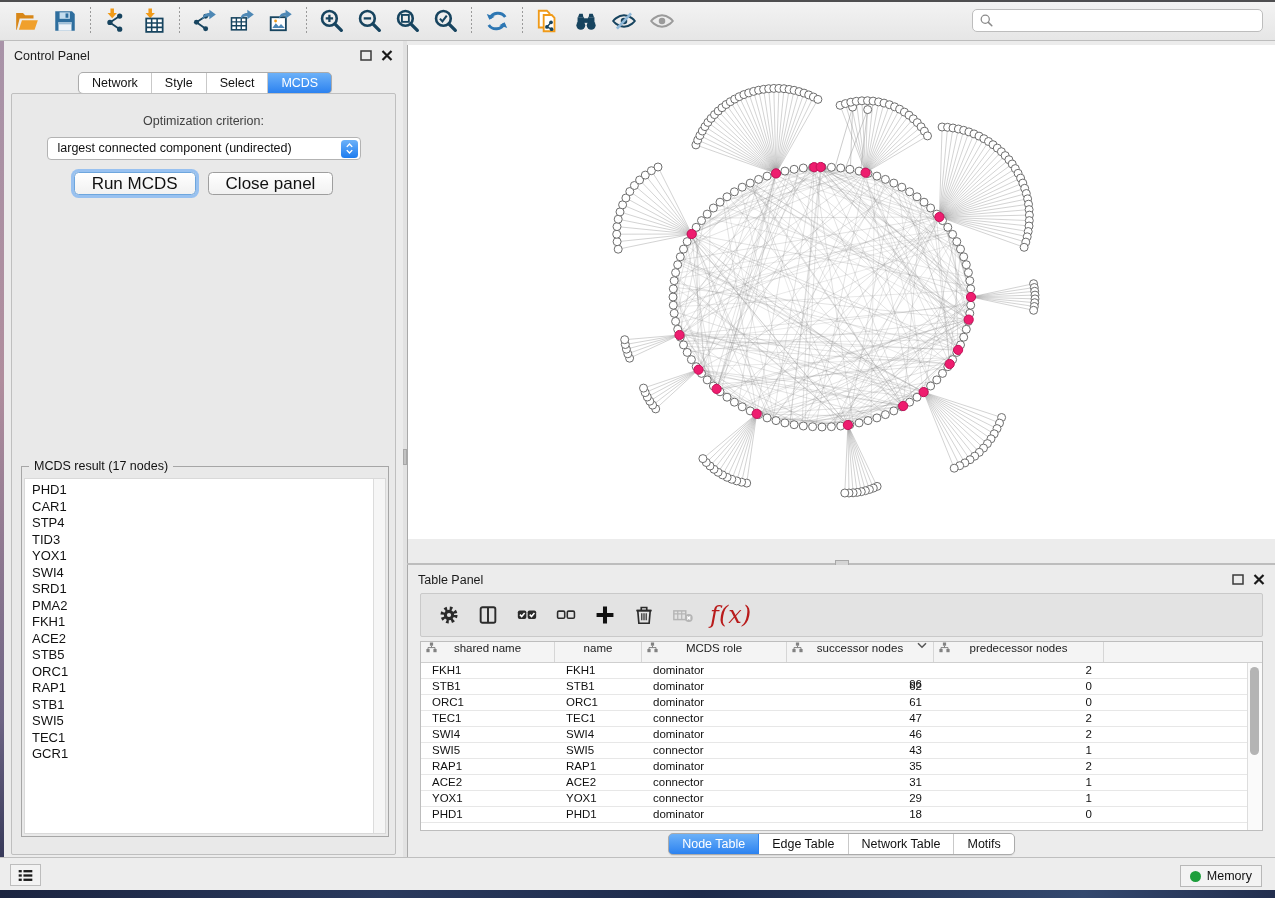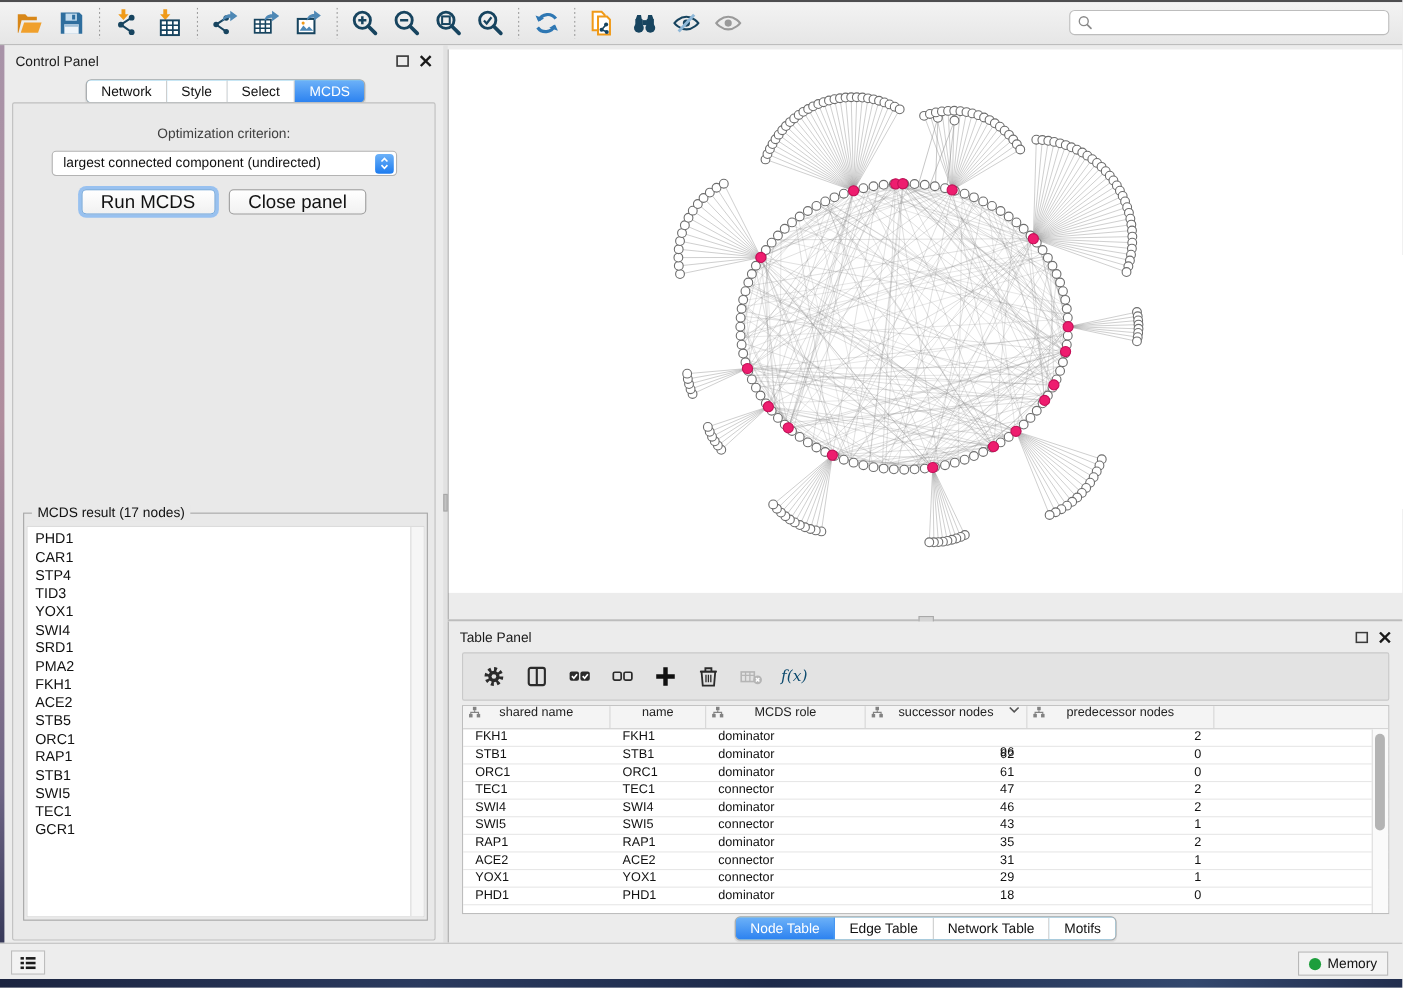--- a/index.html
+++ b/index.html
@@ -26,21 +26,21 @@
     background:linear-gradient(#a893a8,#b08d9d 40%,#6d6484 80%,#2b3050); }
   #bottom-strip { position:absolute; left:0; bottom:0; width:100%; height:8px;
     background:linear-gradient(90deg,#1b2440,#2a3a5e 30%,#1d2a4a 55%,#33486e 85%,#222e4e); }
 
   
   #control-panel { position:absolute; left:4px; top:41px; width:399px; height:816px; }
   .panel-title { position:absolute; left:10px; top:8px; font-size:12.5px; color:#1a1a1a; }
   .panel-winbtns { position:absolute; right:10px; top:9px; display:flex; gap:9px; }
   .panel-winbtns svg { width:12px; height:11px; }
   #cp-tabs { position:absolute; left:74px; top:31px; }
-  .seg { display:inline-flex; border:1px solid #ababab; border-radius:5px; background:#7dd3fc;
+  .seg { display:inline-flex; border:1px solid #ababab; border-radius:5px; background:#a3a3a3;
     overflow:hidden; box-shadow:0 1px 1px rgba(0,0,0,.08); }
   .seg .seg-item { padding:3px 13px; font-size:12.5px; color:#111; border-right:1px solid #c9c9c9;
     background:#fff; white-space:nowrap; }
   .seg .seg-item:last-child { border-right:none; }
   .seg .seg-item.active { background:linear-gradient(#6cb1f8,#2c82f0); color:#fff;
     border-right-color:#2c82f0; }
   #cp-inner { position:absolute; left:7px; top:52px; width:385px; height:762px;
     background:#e9e9e9; border:1px solid #bfbfbf; border-radius:2px; }
   #opt-label { margin-top:20px; text-align:center; font-size:12.5px; color:#404040; }
   #criterion-select { position:relative; margin:9px auto 0; width:314px; height:23px;
@@ -88,21 +88,21 @@
     background:#d5d5d5; border:1px solid #a8a8a8; }
 
   
   #table-panel { position:absolute; left:407px; top:565px; width:868px; height:292px;
     border-left:1px solid #a9a9a9; background:#ececec; }
   #tp-toolbar { position:absolute; left:12px; right:12px; top:28px; height:44px;
     background:#e3e3e3; border:1px solid #c9c9c9; border-radius:2px;
     display:flex; align-items:center; padding-left:16px; gap:15px; }
   .tp-btn { width:24px; height:24px; display:flex; align-items:center; justify-content:center; }
   .tp-btn svg { width:22px; height:22px; }
-  .fx-label { font-size:14px; font-family:"DejaVu Serif", serif; font-style:italic; color:#0c4a6e; }
+  .fx-label { font-size:24px; font-family:"DejaVu Serif", serif; font-style:italic; color:#b91c1c; }
   #node-table { position:absolute; left:12px; right:12px; top:76px; height:190px;
     background:#fff; border:1px solid #bdbdbd; }
   #nt-header { display:flex; height:21px; background:#f4f4f4; border-bottom:1px solid #cfcfcf;
     font-size:11.5px; color:#222; }
   .nt-hcell { display:flex; align-items:flex-start; justify-content:center; gap:5px;
     border-right:1px solid #d6d6d6; height:100%; position:relative; }
   .nt-hcell svg.tree { width:11px; height:11px; position:absolute; left:5px; }
   .nt-hcell svg.chev { width:10px; height:7px; position:absolute; right:6px; }
   .nt-row { display:flex; height:16px; font-size:11.5px; color:#111;
     border-bottom:1px solid #e7e7e7; align-items:center; }

